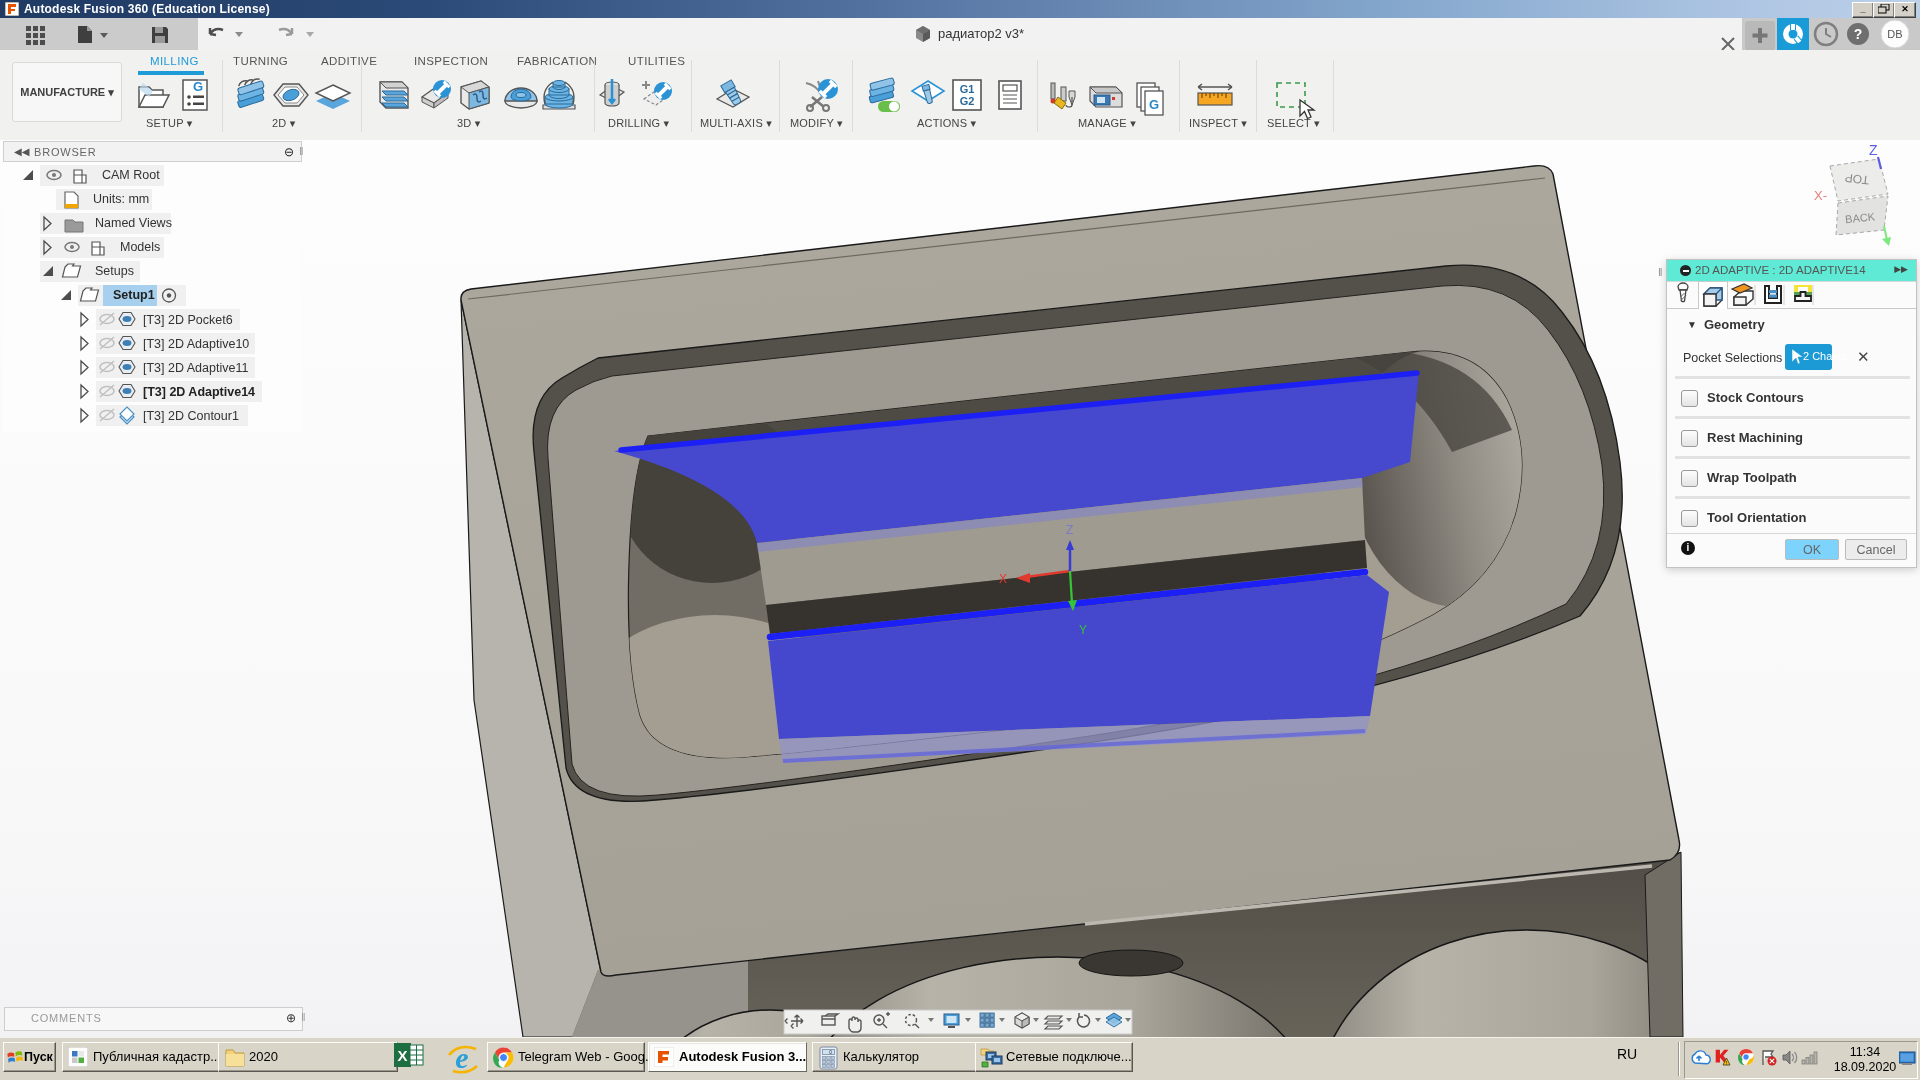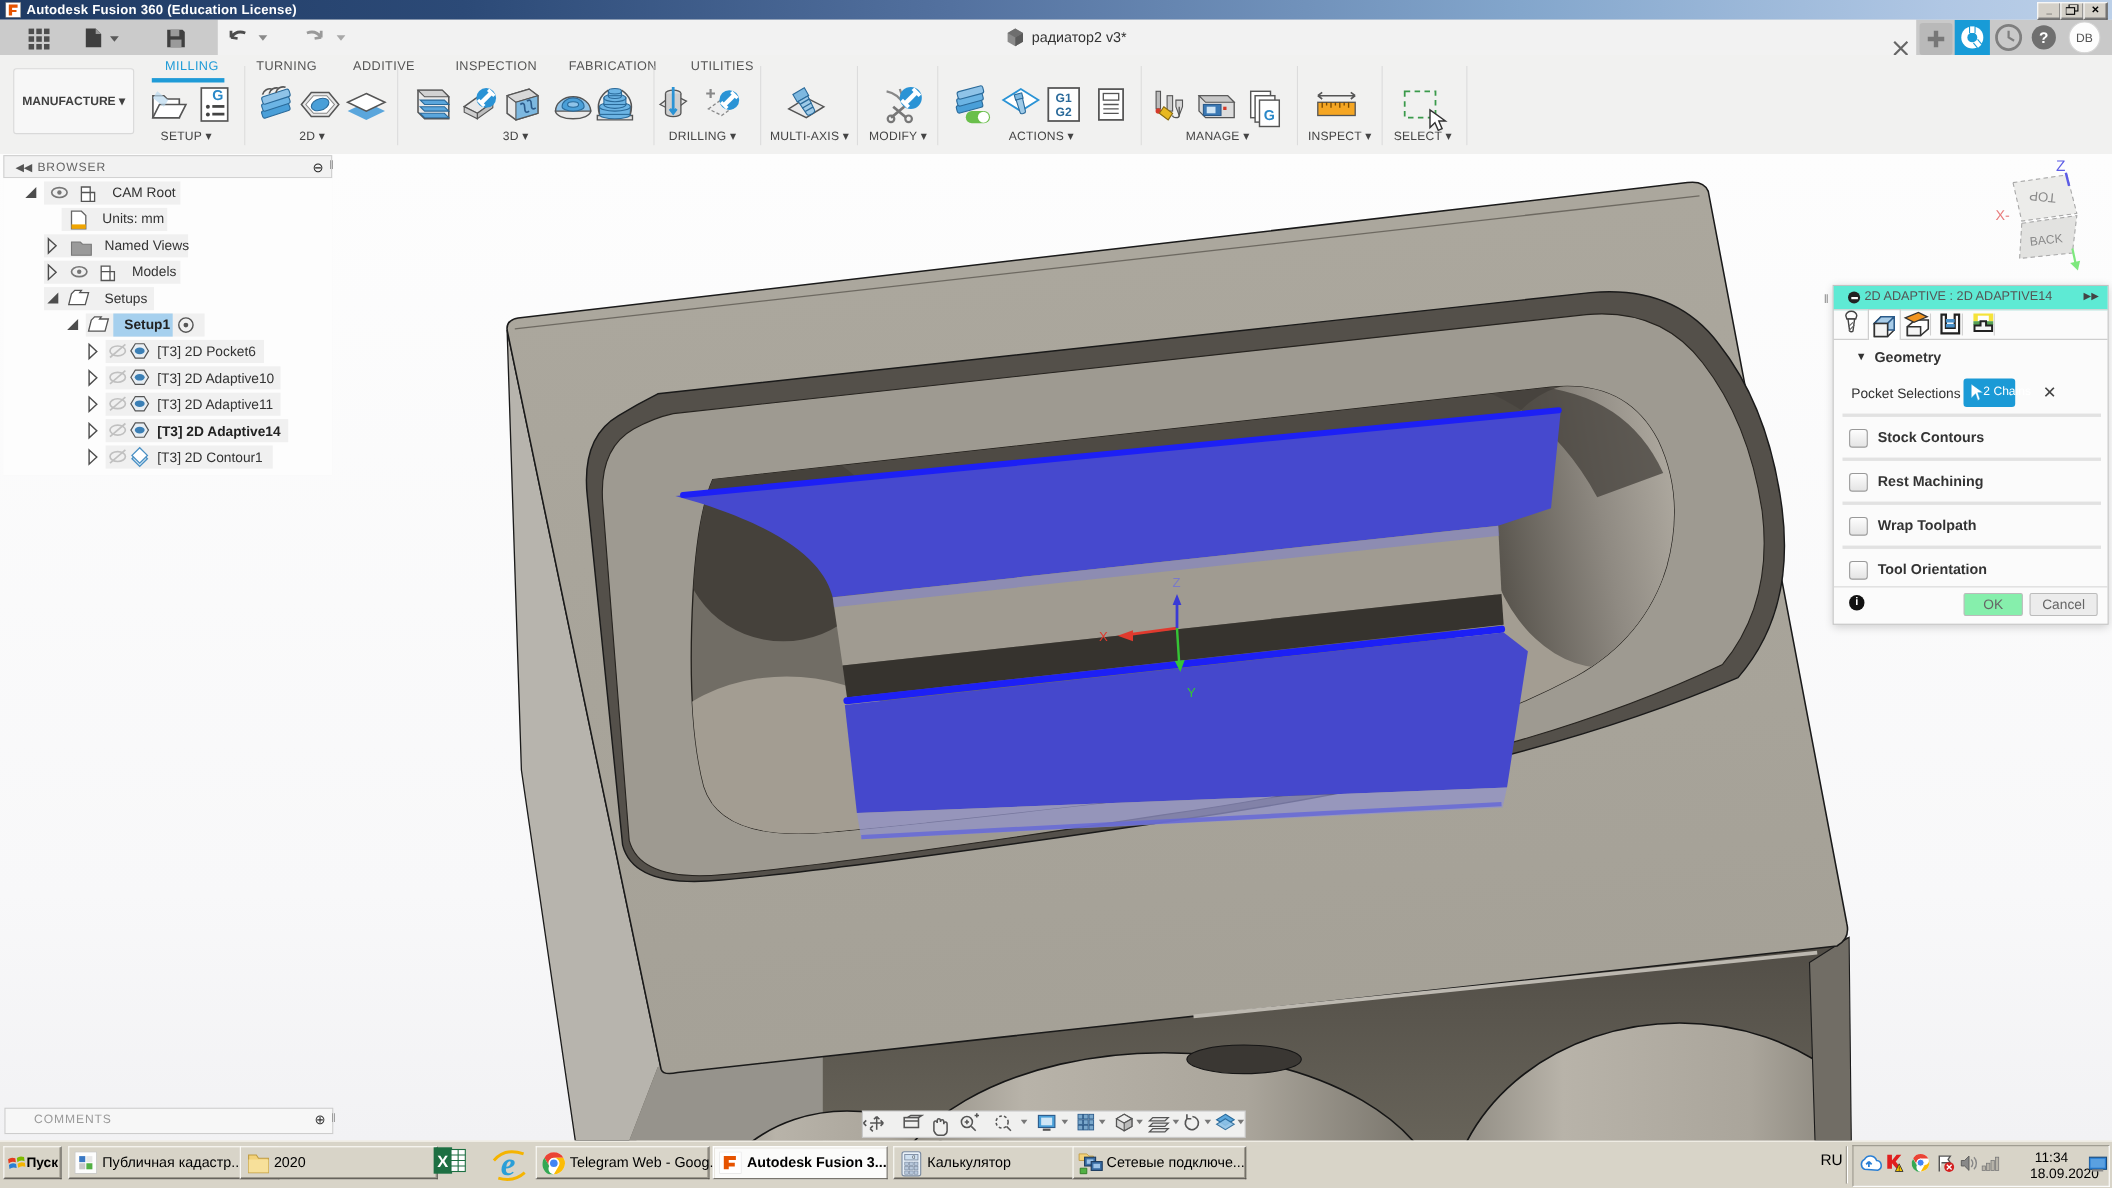--- a/index.html
+++ b/index.html
@@ -671,21 +671,21 @@
  <div class="chk" style="position:absolute;left:14px;top:170px;width:15px;height:15px;background:linear-gradient(#fdfdfd,#e4e4e4);border:1px solid #999;border-radius:3px;"></div>
  <div style="position:absolute;left:40px;top:170px;font-size:13px;font-weight:bold;color:#333;">Rest Machining</div>
  <div style="position:absolute;left:8px;top:196px;width:235px;height:3px;background:#e2e2e2;"></div>
  <div class="chk" style="position:absolute;left:14px;top:210px;width:15px;height:15px;background:linear-gradient(#fdfdfd,#e4e4e4);border:1px solid #999;border-radius:3px;"></div>
  <div style="position:absolute;left:40px;top:210px;font-size:13px;font-weight:bold;color:#333;">Wrap Toolpath</div>
  <div style="position:absolute;left:8px;top:236px;width:235px;height:3px;background:#e2e2e2;"></div>
  <div class="chk" style="position:absolute;left:14px;top:250px;width:15px;height:15px;background:linear-gradient(#fdfdfd,#e4e4e4);border:1px solid #999;border-radius:3px;"></div>
  <div style="position:absolute;left:40px;top:250px;font-size:13px;font-weight:bold;color:#333;">Tool Orientation</div>
  <div style="position:absolute;left:0px;top:273px;width:249px;height:1px;background:#d8d8d8;"></div>
  <div style="position:absolute;left:14px;top:281px;width:14px;height:14px;background:#111;border-radius:50%;color:#fff;font-size:10px;text-align:center;line-height:14px;font-weight:bold;">i</div>
- <div style="position:absolute;left:118px;top:279px;width:54px;height:21px;background:#86efac;border:1px solid #bbb;border-radius:2px;font-size:12.5px;color:#666;text-align:center;line-height:20px;box-sizing:border-box;">OK</div>
+ <div style="position:absolute;left:118px;top:279px;width:54px;height:21px;background:#7dd3fc;border:1px solid #bbb;border-radius:2px;font-size:12.5px;color:#666;text-align:center;line-height:20px;box-sizing:border-box;">OK</div>
  <div style="position:absolute;left:178px;top:279px;width:62px;height:21px;background:#ececec;border:1px solid #bbb;border-radius:2px;font-size:12.5px;color:#666;text-align:center;line-height:20px;box-sizing:border-box;">Cancel</div>
 </div>
 <div class="abs" id="comments">
  <span style="position:absolute;left:26px;top:4px;font-size:11px;color:#999;letter-spacing:0.8px;">COMMENTS</span>
  <span style="position:absolute;left:281px;top:3px;font-size:12px;color:#333;">⊕</span>
  <span style="position:absolute;left:296px;top:3px;font-size:11px;color:#999;">‖</span>
 </div>
 <div class="abs" id="taskbar">
  <div class="tbtn" style="left:3px;width:53px;">
   <svg style="position:absolute;left:3px;top:6px" width="17" height="17" viewBox="0 0 18 18">
@@ -765,21 +765,21 @@
   <svg style="position:absolute;left:4px;top:3px" width="24" height="24">
         <path d="M1,3 h7 l2,2 h4 v4 h-13 z" fill="#f3d27a" stroke="#c09c40" stroke-width="0.8"></path>
         <rect x="6" y="6" width="10" height="8" fill="#3a6ea5" stroke="#1c3a5e" stroke-width="1"></rect>
         <rect x="8" y="8" width="6" height="4" fill="#9cc3e8"></rect>
         <rect x="12" y="10" width="10" height="8" fill="#3a6ea5" stroke="#1c3a5e" stroke-width="1"></rect>
         <rect x="14" y="12" width="6" height="4" fill="#9cc3e8"></rect>
         <path d="M2,16 h6 v5 h-6 z" fill="#52b043" stroke="#2d7a22" stroke-width="0.8"></path>
       </svg>
   <span class="lbl">Сетевые подключе...</span>
  </div>
- <div style="position:absolute;left:1655px;top:8px;font-size:14px;color:#000;">RU</div>
+ <div style="position:absolute;left:1617px;top:8px;font-size:14px;color:#000;">RU</div>
  <div style="position:absolute;left:1678px;top:4px;width:1px;height:34px;background:#9b978c;border-right:1px solid #fff;"></div>
  <div style="position:absolute;left:1684px;top:3px;width:232px;height:36px;border:1px solid #9b978c;border-bottom-color:#fff;border-right-color:#fff;"></div>
  <svg style="position:absolute;left:1690px;top:9px" width="130" height="24">
   <g transform="translate(0,2)">
         <path d="M5,14 a5,5 0 0 1 0,-9 a6,6 0 0 1 11,1 a4.5,4.5 0 0 1 1,8.8 z" fill="#fff" stroke="#2a7fd4" stroke-width="1.4"></path>
         <path d="M9,12 v-5 m0,0 l-2.5,2.5 m2.5,-2.5 l2.5,2.5" stroke="#2a7fd4" stroke-width="1.6" fill="none"></path>
       </g>
   <g transform="translate(24,2)">
         <path d="M2,1 h5 v6 l5,-6 h5 l-6,7 6,8 h-5 l-5,-6 v6 h-5 z" fill="#e01f1f" transform="scale(0.85)"></path>
         <polygon points="9,16 16,16 12.5,9" fill="#f5c400" stroke="#333" stroke-width="0.8"></polygon>
@@ -802,19 +802,19 @@
         <path d="M10,5 a5,5 0 0 1 0,7 M12.5,3 a8,8 0 0 1 0,11" fill="none" stroke="#888" stroke-width="1.3"></path>
       </g>
   <g transform="translate(112,2)" fill="#b8b4aa" stroke="#777" stroke-width="0.7">
         <rect x="0" y="11" width="3" height="4"></rect>
         <rect x="4" y="8.5" width="3" height="6.5"></rect>
         <rect x="8" y="6" width="3" height="9"></rect>
         <rect x="12" y="3" width="3" height="12"></rect>
       </g>
  </svg>
  <div style="position:absolute;left:1836px;top:7px;width:58px;text-align:center;font-size:12.5px;color:#000;">11:34</div>
- <div style="position:absolute;left:1822px;top:22px;width:86px;text-align:right;font-size:12.5px;color:#000;">18.09.2020</div>
+ <div style="position:absolute;left:1822px;top:22px;width:86px;text-align:center;font-size:12.5px;color:#000;">18.09.2020</div>
  <svg style="position:absolute;left:1899px;top:12px" width="18" height="18">
       <rect x="0" y="2" width="16" height="11" fill="#2a7fd4" stroke="#1a4a7a" stroke-width="1"></rect>
       <rect x="1.5" y="3.5" width="13" height="8" fill="#5aa0e0"></rect>
       <rect x="3" y="13" width="10" height="2" fill="#888"></rect>
     </svg>
 </div>
 
 </body></html>

